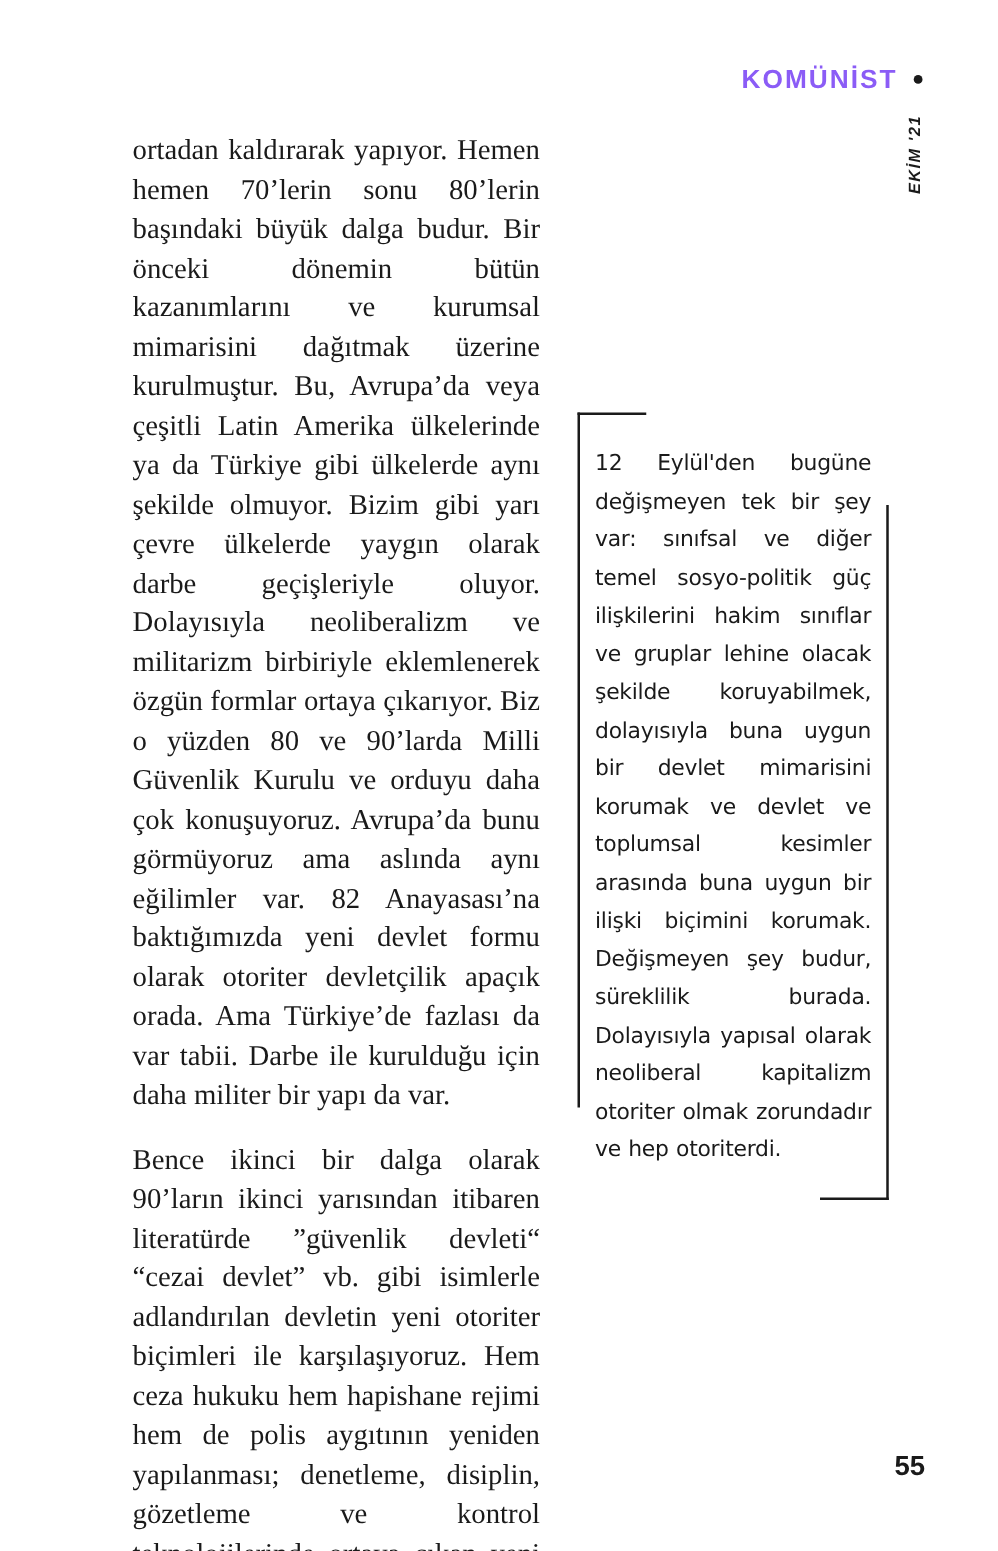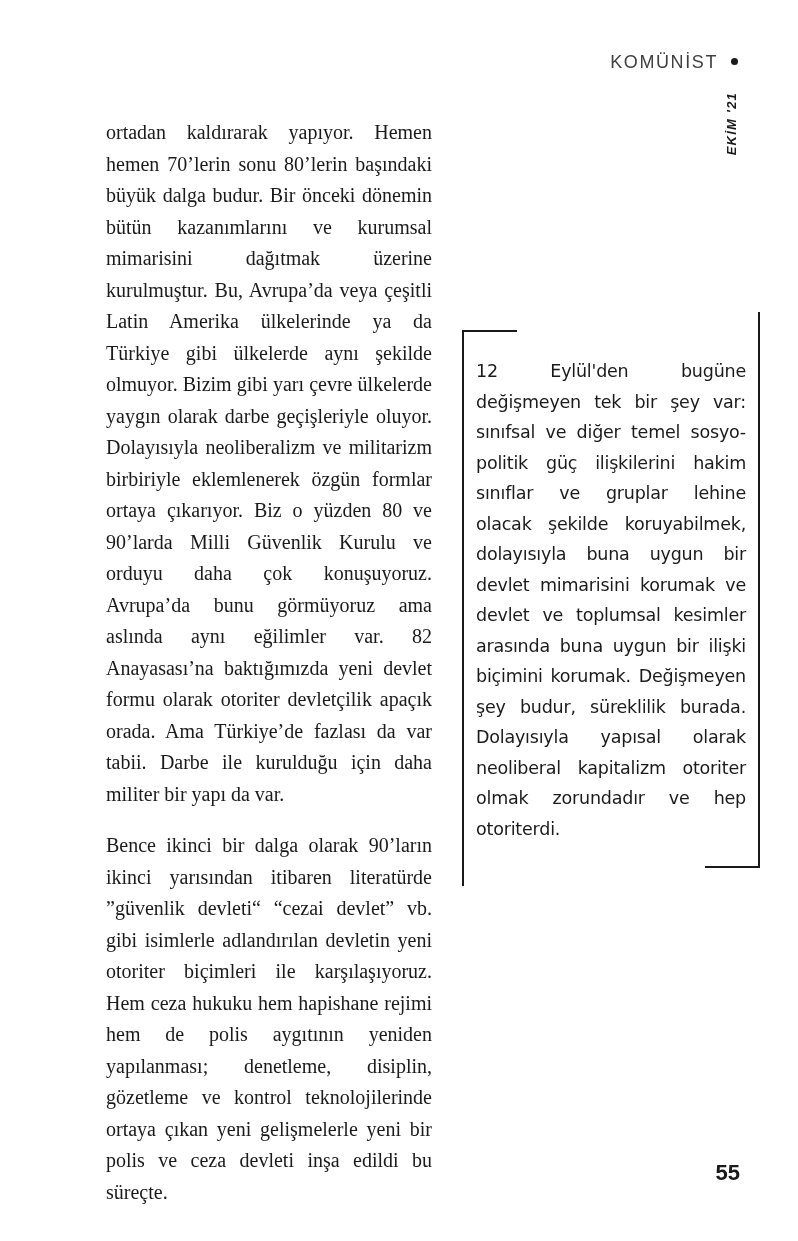--- a/index.html
+++ b/index.html
@@ -18,24 +18,24 @@
 
   
   .header {
     position: absolute;
     top: 52px;
     right: 60px;
     text-align: right;
   }
   .header-title {
     font-family: "Liberation Sans", sans-serif;
-    font-weight: normal;
-    font-size: 18px;
+    font-weight: bold;
+    font-size: 21px;
     letter-spacing: 1.6px;
-    color: #404040;
+    color: #8b5cf6;
     display: inline-block;
     vertical-align: middle;
   }
   .header-dot {
     display: inline-block;
     vertical-align: middle;
     width: 7px;
     height: 7px;
     border-radius: 50%;
     background: #1a1a1a;
@@ -58,38 +58,38 @@
   }
 
   
   .body-col {
     position: absolute;
     left: 106px;
     top: 100px;
     width: 326px;
   }
   .body-col p {
-    margin: 17px 0 0 0;
-    font-size: 20px;
+    margin: 4px 0 0 0;
+    font-size: 23px;
     line-height: 31.5px;
     text-align: justify;
     text-justify: inter-word;
     hyphens: manual;
     color: #1a1a1a;
   }
   .body-col p + p {
     margin-top: 20px;
   }
 
   
   .pullquote {
     position: absolute;
     left: 462px;
     top: 330px;
-    width: 298px;
+    width: 249px;
     box-sizing: border-box;
   }
   .pullquote .rule-top {
     position: absolute;
     top: 0;
     left: 0;
     width: 55px;
     height: 2px;
     background: #1a1a1a;
   }

